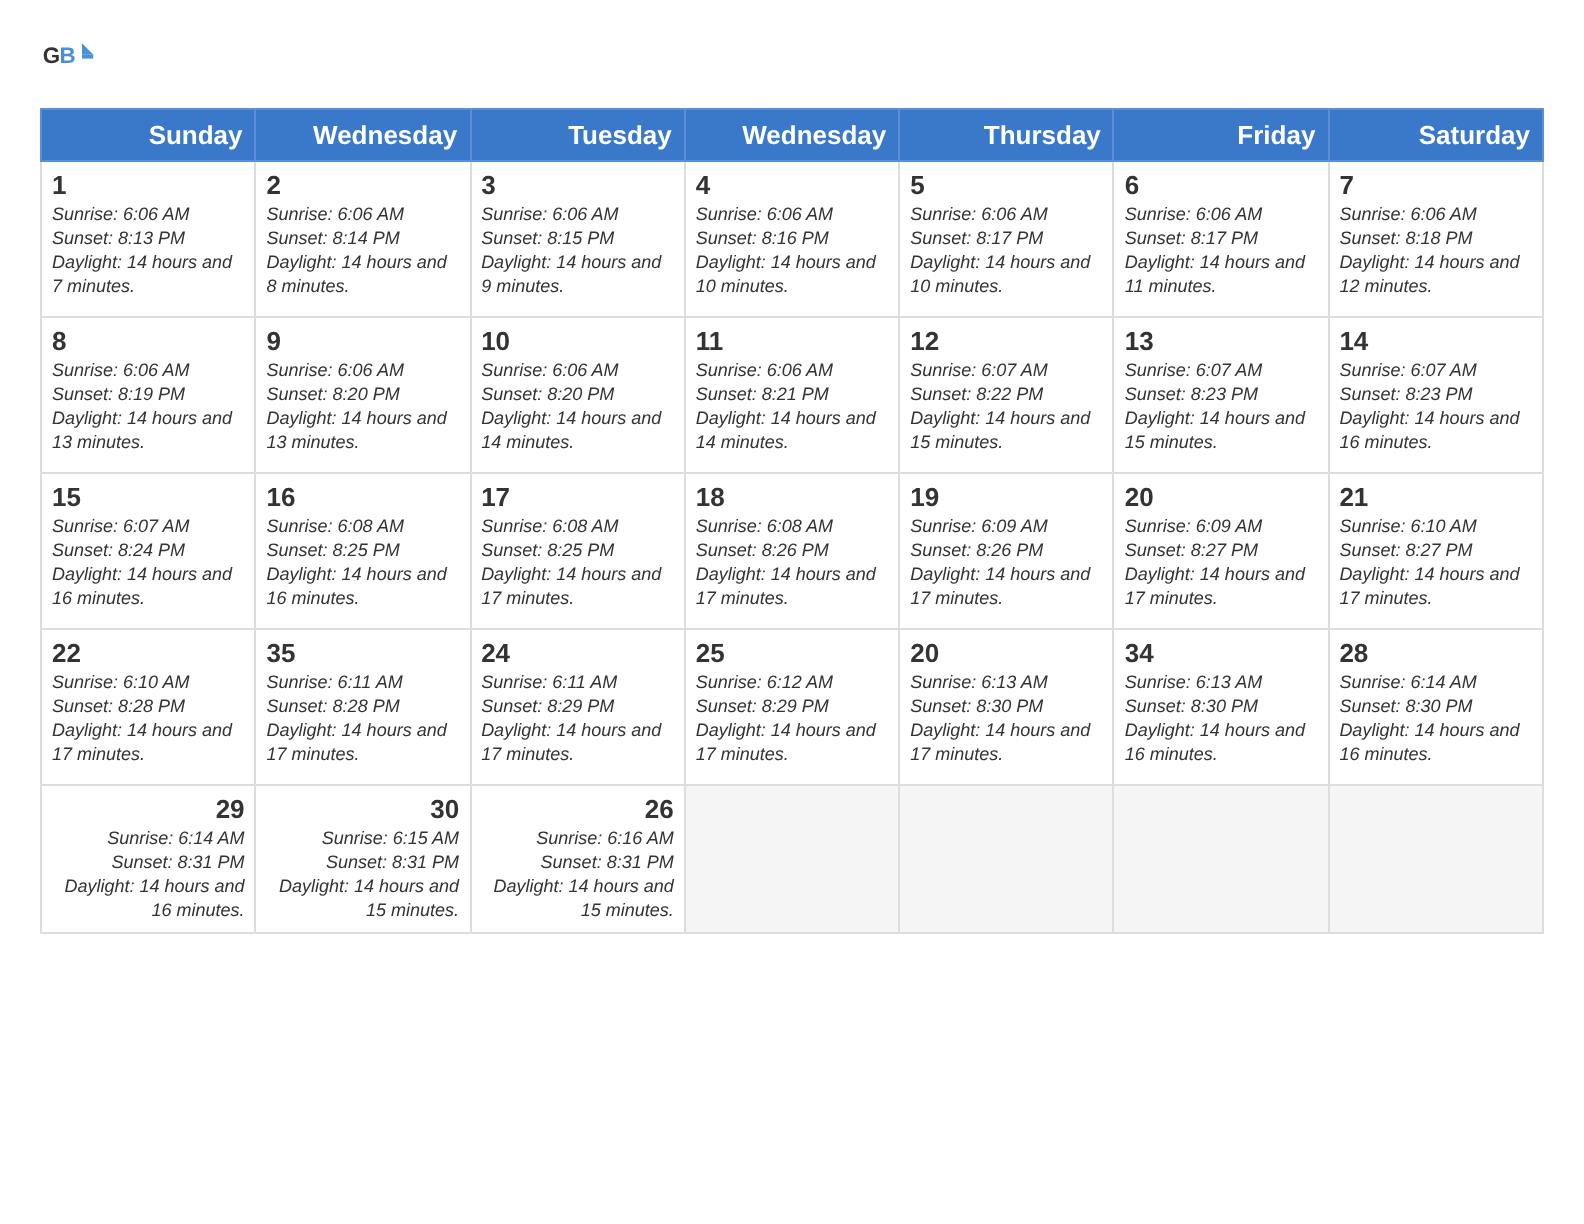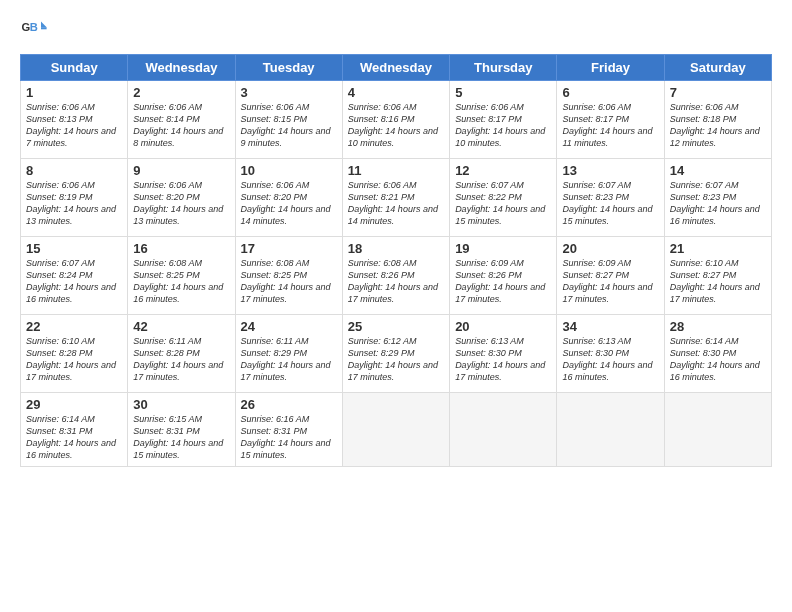--- a/index.html
+++ b/index.html
@@ -53,21 +53,21 @@
       color: #555;
     }
     .calendar {
       width: 100%;
       border-collapse: collapse;
       table-layout: fixed;
     }
     .calendar th {
       background: #3a78c9;
       color: #fff;
-      text-align: center;
+      text-align: right;
       padding: 5px 6px;
       font-size: 13px;
       border: 1px solid #5a8fd9;
     }
     .calendar td {
       vertical-align: top;
       padding: 4px 5px;
       font-size: 9.5px;
       color: #333;
       border: 1px solid #ddd;
@@ -85,20 +85,21 @@
       margin-bottom: 1px;
     }
     .cell-text {
       font-size: 9px;
       line-height: 1.35;
       color: #333;
       font-style: italic;
     }
     .last-row td {
       height: 68px;
+      text-align: right;
     }
   </style>
 </head>
 <body>
 
 <div class="page">
   <div class="header">
     <div class="logo">
       <svg class="logo-icon" viewBox="0 0 40 40">
         <text x="2" y="22" font-size="16" font-weight="bold" fill="#333">G</text>
@@ -219,21 +220,21 @@
     <span class="day-num">21</span>
     <div class="cell-text">Sunrise: 6:10 AM<br>Sunset: 8:27 PM<br>Daylight: 14 hours and 17 minutes.</div>
   </td>
         </tr>
         <tr>
           <td>
     <span class="day-num">22</span>
     <div class="cell-text">Sunrise: 6:10 AM<br>Sunset: 8:28 PM<br>Daylight: 14 hours and 17 minutes.</div>
   </td>
           <td>
-    <span class="day-num">42</span>
+    <span class="day-num">35</span>
     <div class="cell-text">Sunrise: 6:11 AM<br>Sunset: 8:28 PM<br>Daylight: 14 hours and 17 minutes.</div>
   </td>
           <td>
     <span class="day-num">24</span>
     <div class="cell-text">Sunrise: 6:11 AM<br>Sunset: 8:29 PM<br>Daylight: 14 hours and 17 minutes.</div>
   </td>
           <td>
     <span class="day-num">25</span>
     <div class="cell-text">Sunrise: 6:12 AM<br>Sunset: 8:29 PM<br>Daylight: 14 hours and 17 minutes.</div>
   </td>

